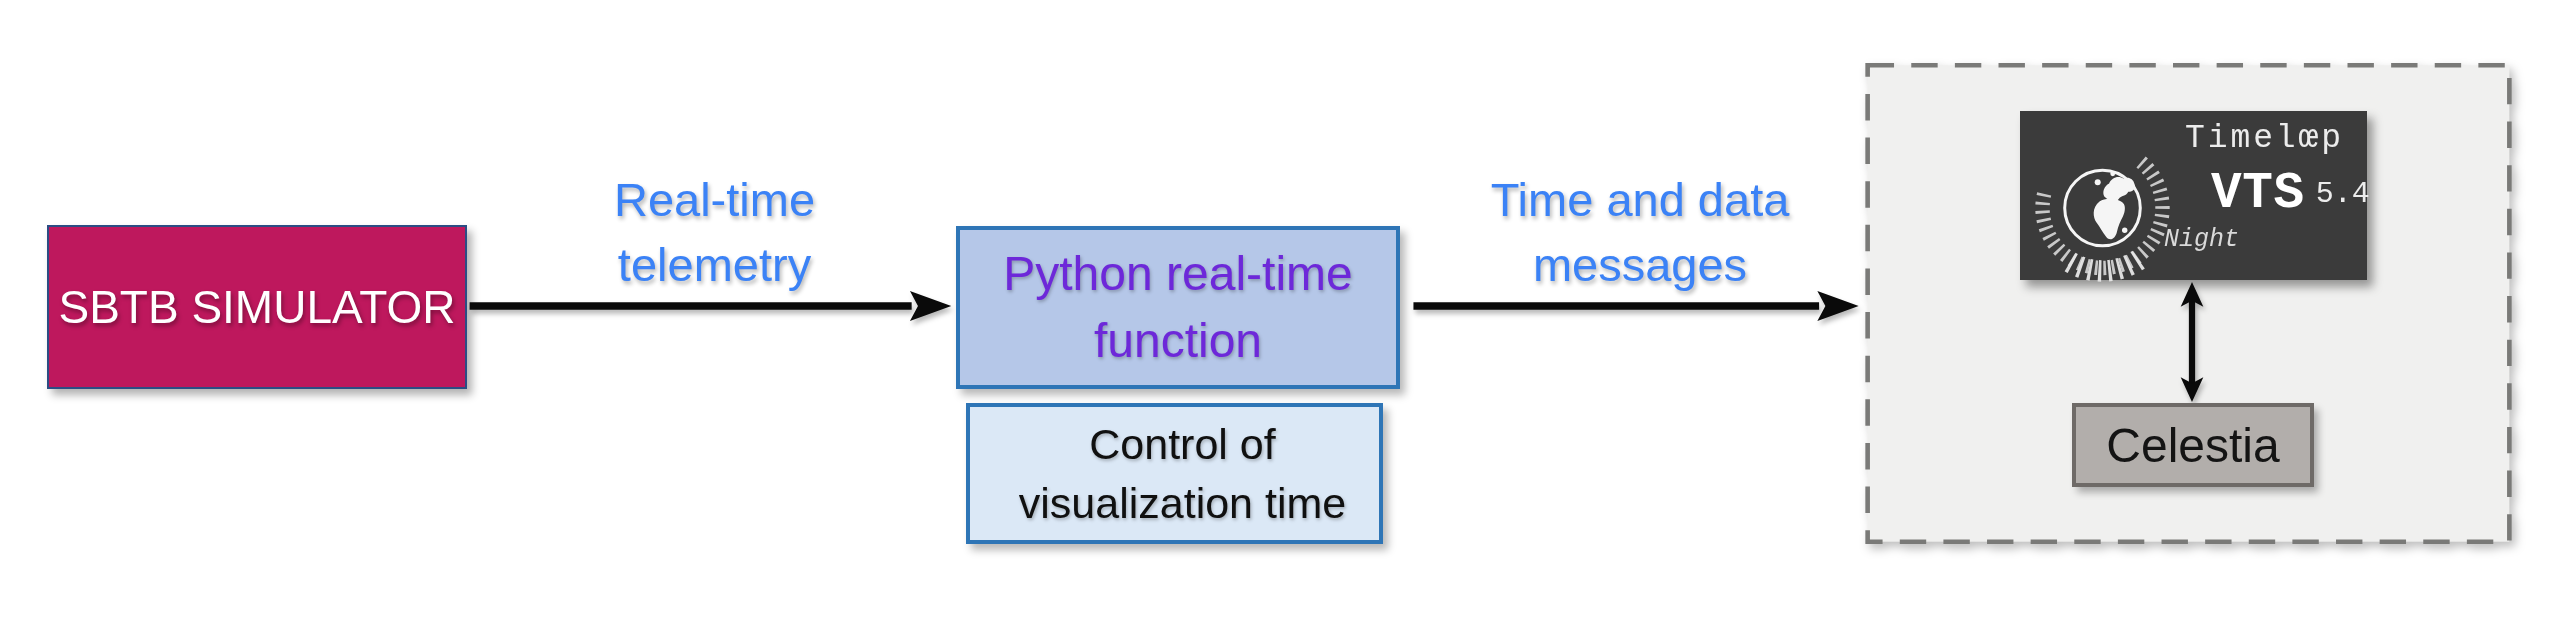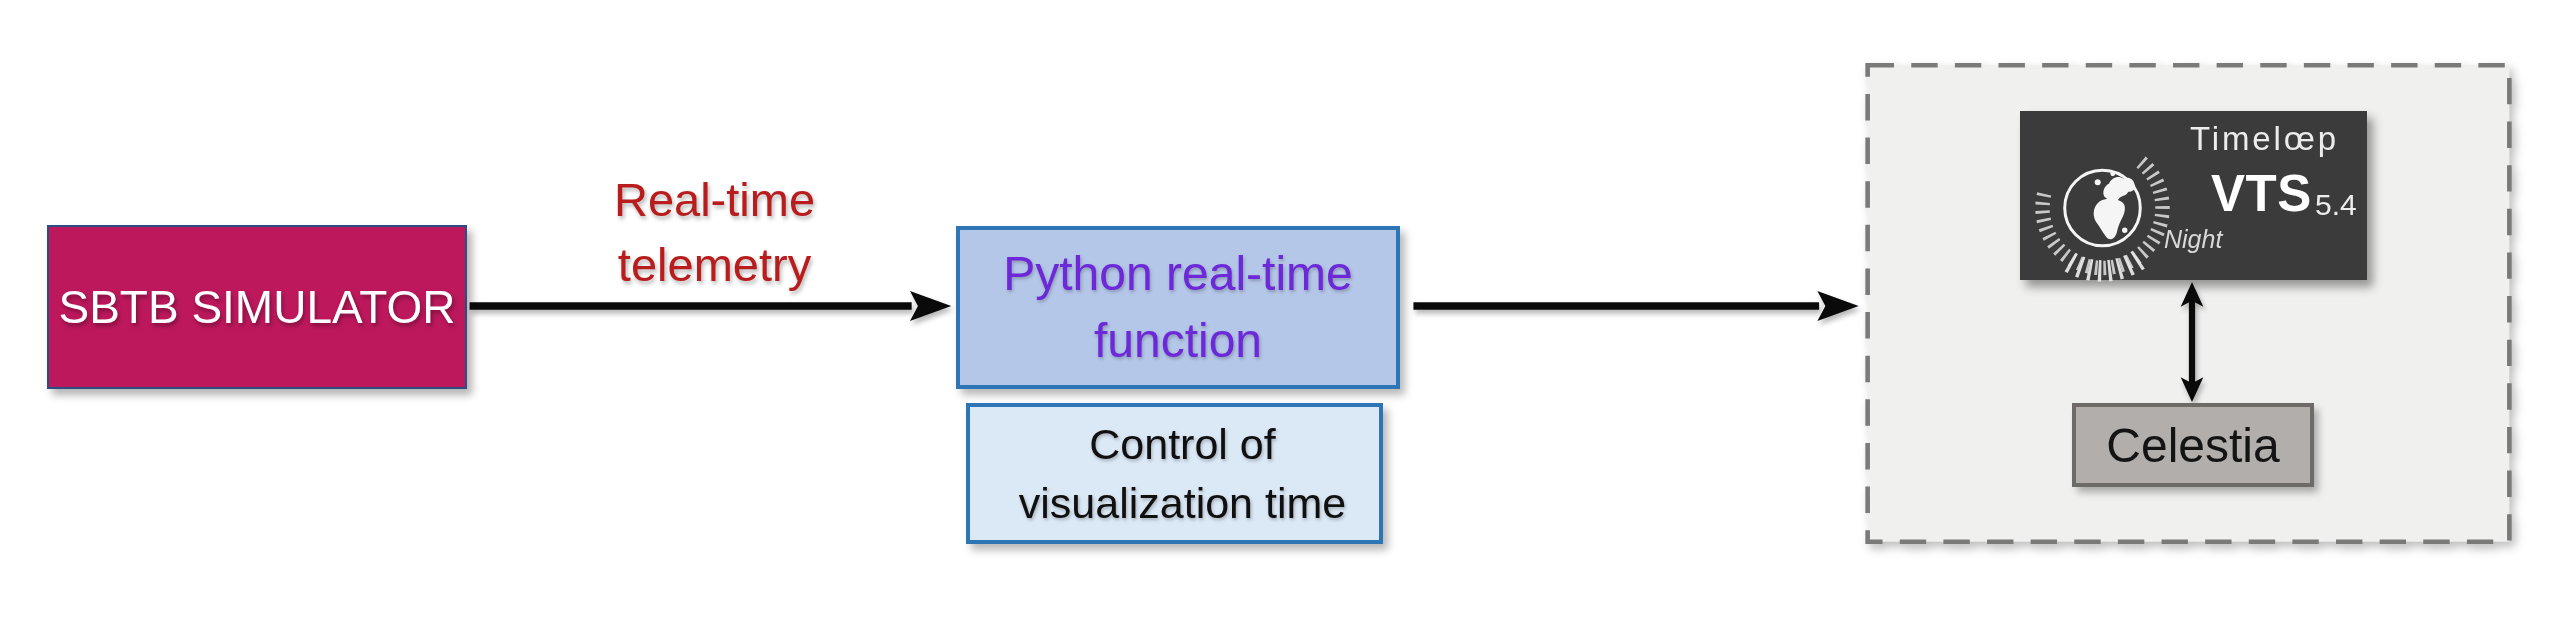--- a/index.html
+++ b/index.html
@@ -64,42 +64,43 @@
     color: #141414;
   }
 
   
   .arrow-label {
     position: absolute;
     text-align: center;
     white-space: pre-line;
     font-size: 47px;
     line-height: 1.38;
-    color: #b91c1c;
+    color: #3b82f6;
     text-shadow: 1.7px 3.4px 4px rgba(0,0,0,0.30);
   }
   .label-telemetry { left: 482px;  top: 168px; width: 465px; }
   .label-messages  { left: 1413px; top: 168px; width: 454px; }
 
   
   .vts-box {
     position: absolute;
     left: 2020px; top: 111px; width: 347px; height: 169px;
     background: #3b3b3b;
     box-shadow: 5.7px 6.9px 9.2px rgba(0,0,0,0.38);
+    font-family: Liberation Mono, monospace;
   }
   .timeloop {
     position: absolute; left: 144px; top: 9.2px; width: 201px;
     text-align: center;
     font-size: 33px; letter-spacing: 2.9px;
     color: #ececec;
   }
   .vts-row {
     position: absolute; left: 191px; top: 55px;
-    display: flex; align-items: flex-end; gap: 3px;
+    display: flex; align-items: center; gap: 11px;
   }
   .vts-name {
     font-size: 51px; font-weight: 700; letter-spacing: 0.6px;
     color: #ffffff; line-height: 1.1;
   }
   .vts-version { font-size: 30px; color: #ececec; }
   .vts-edition {
     position: absolute; left: 144px; top: 114px;
     font-size: 25px; font-style: italic; color: #d9d9d9;
   }
@@ -135,20 +136,22 @@
 
   <div class="node control">
     <span class="node-label">Control of
 visualization time</span>
   </div>
 
   <svg class="shape connector-shadow" style="left:1410px; top:287px;" width="459" height="38" viewBox="0 0 800 66">
     <line x1="6" y1="33" x2="713" y2="33" stroke="#0a0a0a" stroke-width="13"></line>
     <path d="M710 7 L782 33 L710 59 L724 33 Z" fill="#0a0a0a"></path>
   </svg>
+  <div class="arrow-label label-messages">Time and data
+messages</div>
 
   <div class="vts-box">
 
     <svg class="shape" style="left:10.3px; top:27.6px;" width="145" height="138" viewBox="0 0 230 230">
 
       <path d="M179.3 38.4 A100 100 0 1 1 18.4 89.1" fill="none" stroke="#d8d8d8" stroke-width="24" stroke-dasharray="4.5 9.5" opacity="0.9"></path>
 
       <path d="M175.2 201 A105 105 0 0 1 54.8 201" fill="none" stroke="#e6e6e6" stroke-width="36" stroke-dasharray="5 11.5" opacity="0.95"></path>
 
       <circle cx="115" cy="115" r="63" fill="#3b3b3b" stroke="#f5f5f5" stroke-width="5"></circle>

